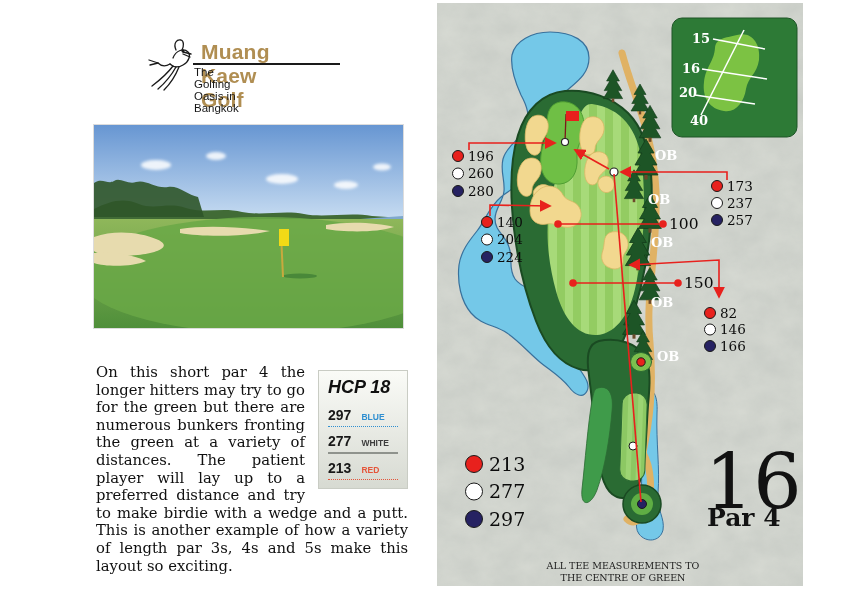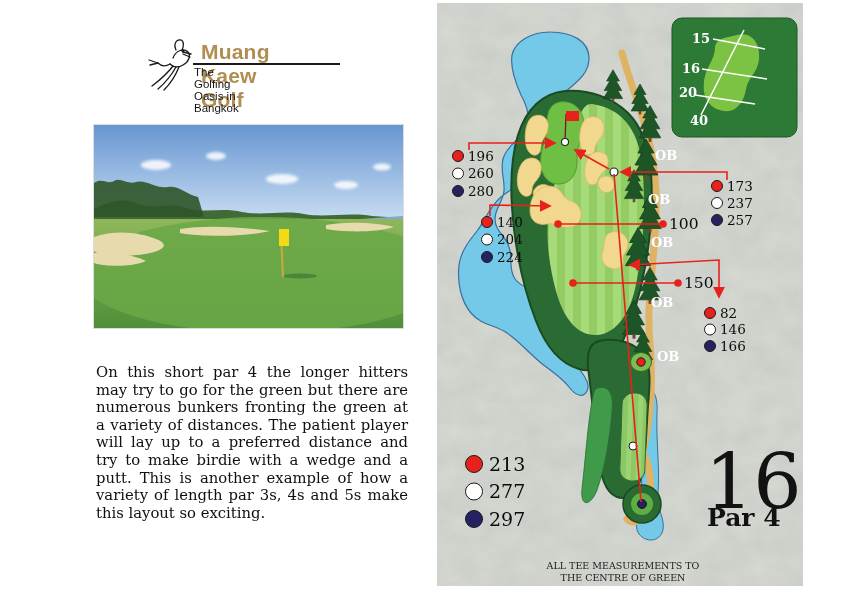--- a/index.html
+++ b/index.html
@@ -106,20 +106,40 @@
       <path d="M86,104 C110,100 150,102 176,106 C150,112 108,112 86,108 Z"></path>
       <path d="M232,100 C256,96 284,98 300,102 C282,108 248,107 232,104 Z"></path>
     </g>
     <ellipse cx="206" cy="151" rx="17" ry="2.6" fill="#3c7a33" opacity=".7"></ellipse>
     <line x1="187" y1="108" x2="189" y2="152" stroke="#c9a93e" stroke-width="2"></line>
     <rect x="185" y="104" width="10" height="17" fill="#f2da16"></rect>
   </svg>
 </div>
 
 <div class="abs" id="text-col">
+  <div id="hcp-box">
+    <div id="hcp-title">
+      <span>HCP</span><span> </span><span>18</span>
+    </div>
+    <div class="hcp-row">
+      <span class="hcp-num">297</span>
+      <span class="hcp-tee tee-blue">BLUE</span>
+    </div>
+    <div class="div-blue"></div>
+    <div class="hcp-row">
+      <span class="hcp-num">277</span>
+      <span class="hcp-tee tee-white">WHITE</span>
+    </div>
+    <div class="div-white"></div>
+    <div class="hcp-row">
+      <span class="hcp-num">213</span>
+      <span class="hcp-tee tee-red">RED</span>
+    </div>
+    <div class="div-red"></div>
+  </div>
   <div id="hole-desc">On this short par 4 the longer hitters may try to go for the green but there are numerous bunkers fronting the green at a variety of distances. The patient player will lay up to a preferred distance and try to make birdie with a wedge and a putt.  This is another example of how a variety of length par 3s, 4s and 5s make this layout so exciting.</div>
 </div>
 
 <div class="abs" id="map-panel">
 <svg width="366" height="583" viewBox="0 0 366 583" class="ser">
   <defs>
     <filter id="stone" x="0" y="0" width="100%" height="100%">
       <feTurbulence type="fractalNoise" baseFrequency="0.035 0.045" numOctaves="4" seed="11"></feTurbulence>
       <feColorMatrix type="matrix" values="0 0 0 0 0.42 0 0 0 0 0.45 0 0 0 0 0.43 0 0 0 0.8 0"></feColorMatrix>
     </filter>

